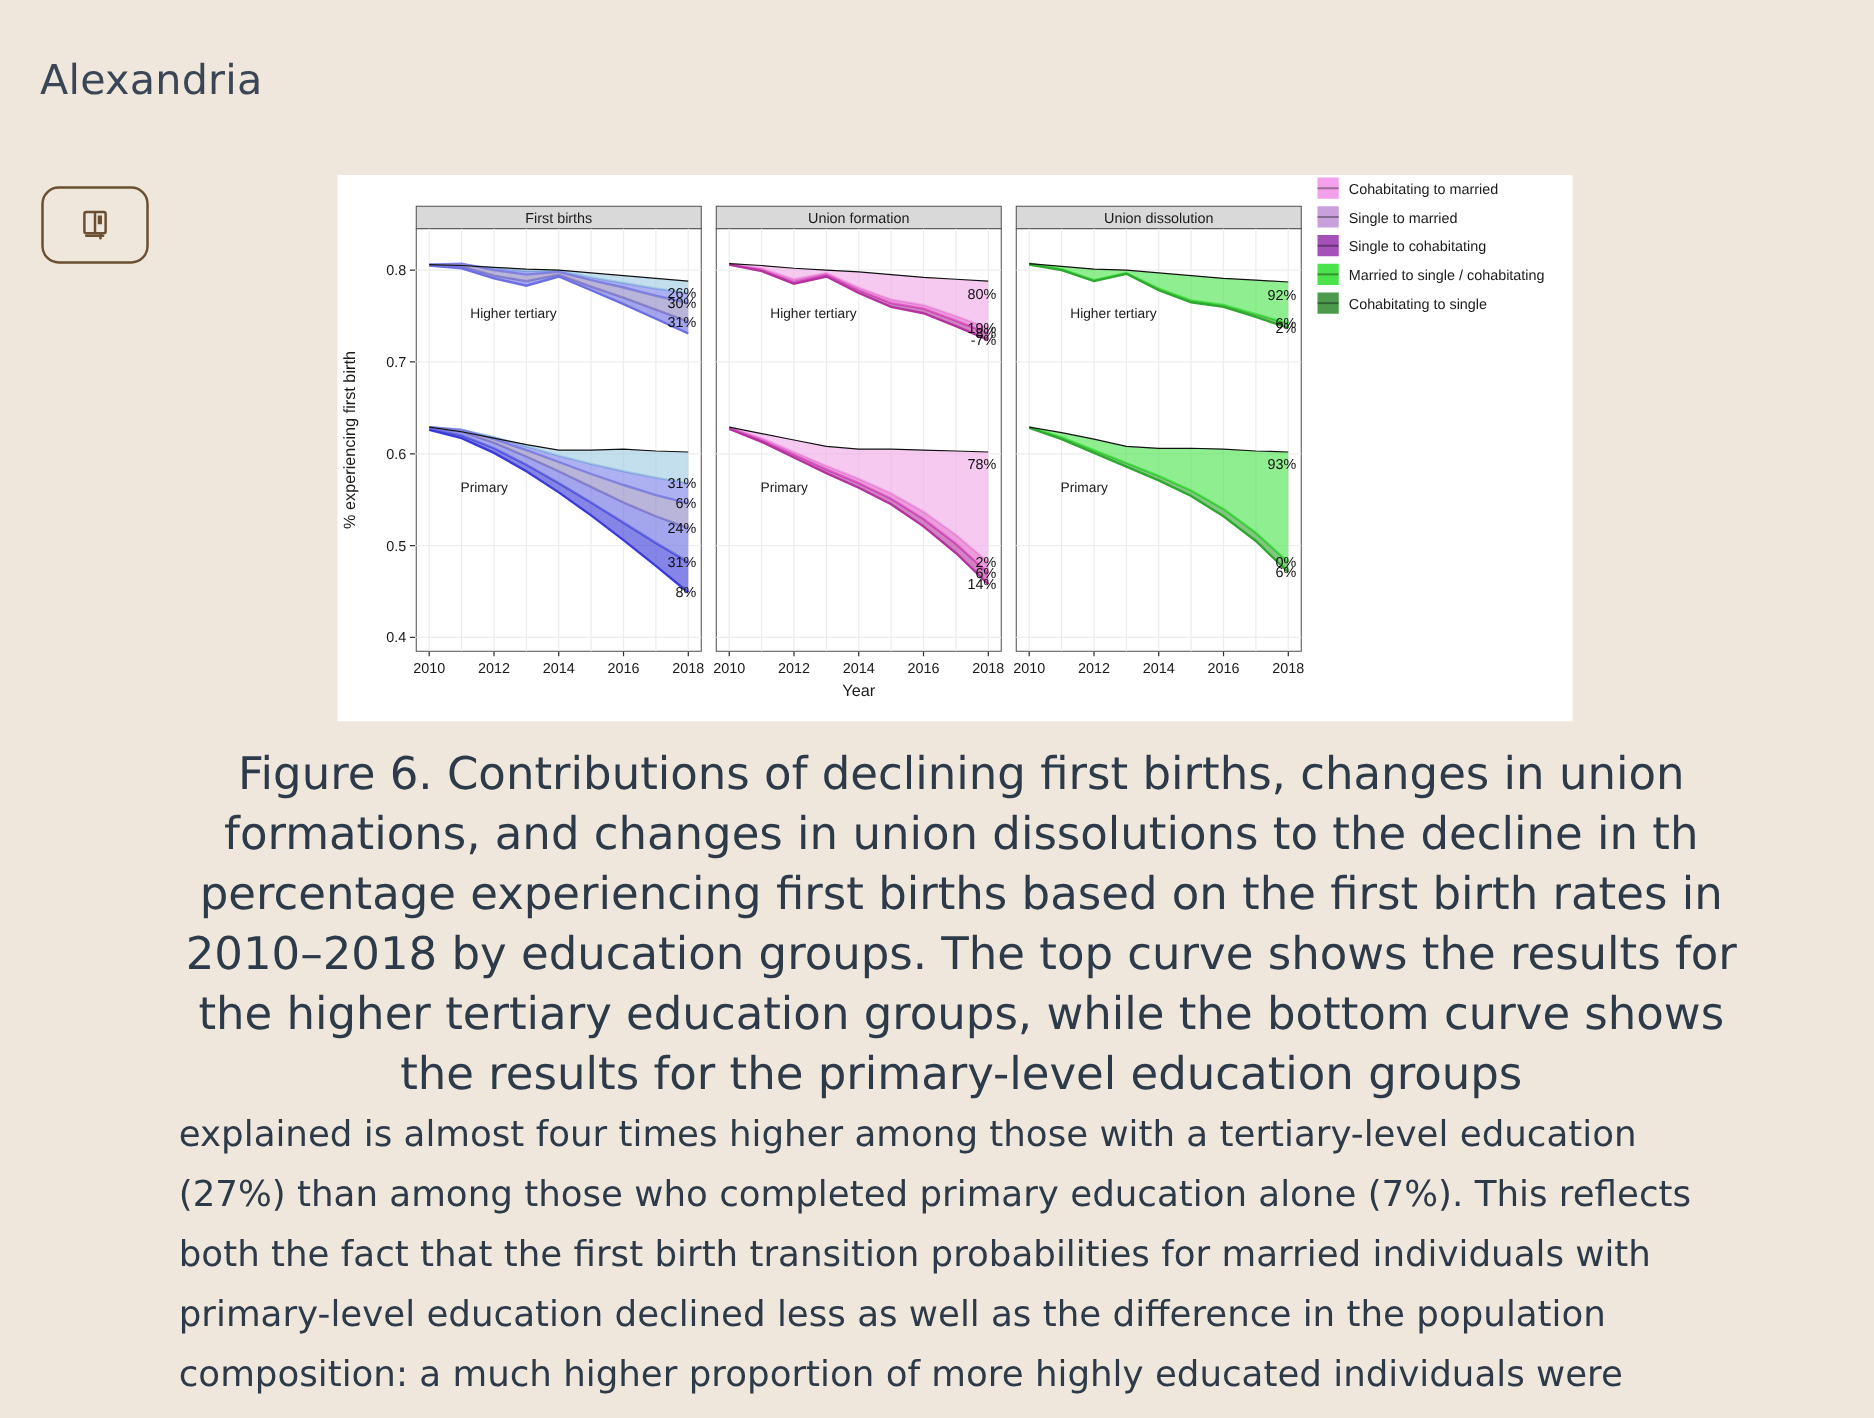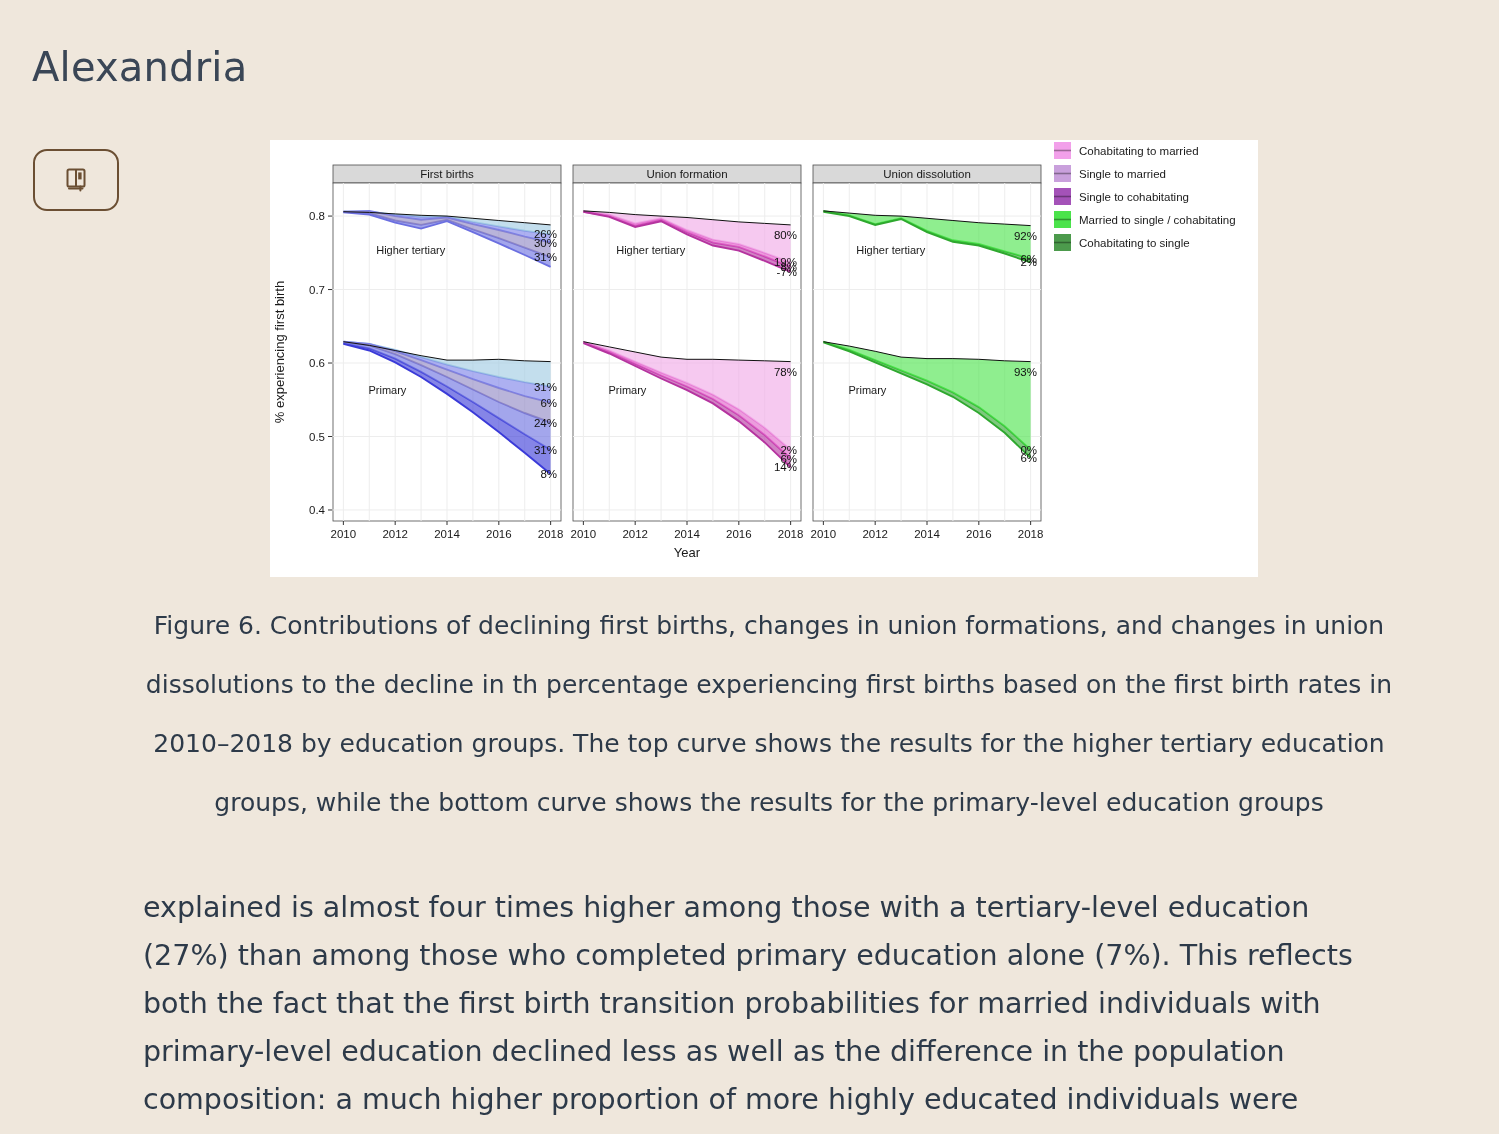--- a/index.html
+++ b/index.html
@@ -22,21 +22,21 @@
     top: 0; left: 0;
     width: 1499px;
     height: 128px;
     display: flex;
     align-items: center;
   }
   .brand {
     position: absolute;
     left: 32px;
     top: 44px;
-    font-size: 40px;
+    font-size: 33px;
     font-weight: 400;
     letter-spacing: .2px;
     color: #3A4656;
     font-family: "DejaVu Sans", sans-serif;
   }
   .nav {
     position: absolute;
     left: 800px;
     top: 40px;
     display: flex;
@@ -111,22 +111,22 @@
     height: 437px;
   }
 
   
   .caption {
     position: absolute;
     left: 140px;
     top: 596px;
     width: 1258px;
     text-align: center;
-    font-size: 25px;
-    line-height: 59px;
+    font-size: 36px;
+    line-height: 48px;
     color: #2D3A49;
     font-family: "DejaVu Sans", sans-serif;
   }
   .bodytext {
     position: absolute;
     left: 143px;
     top: 884px;
     width: 1248px;
     font-size: 28.5px;
     line-height: 48px;

